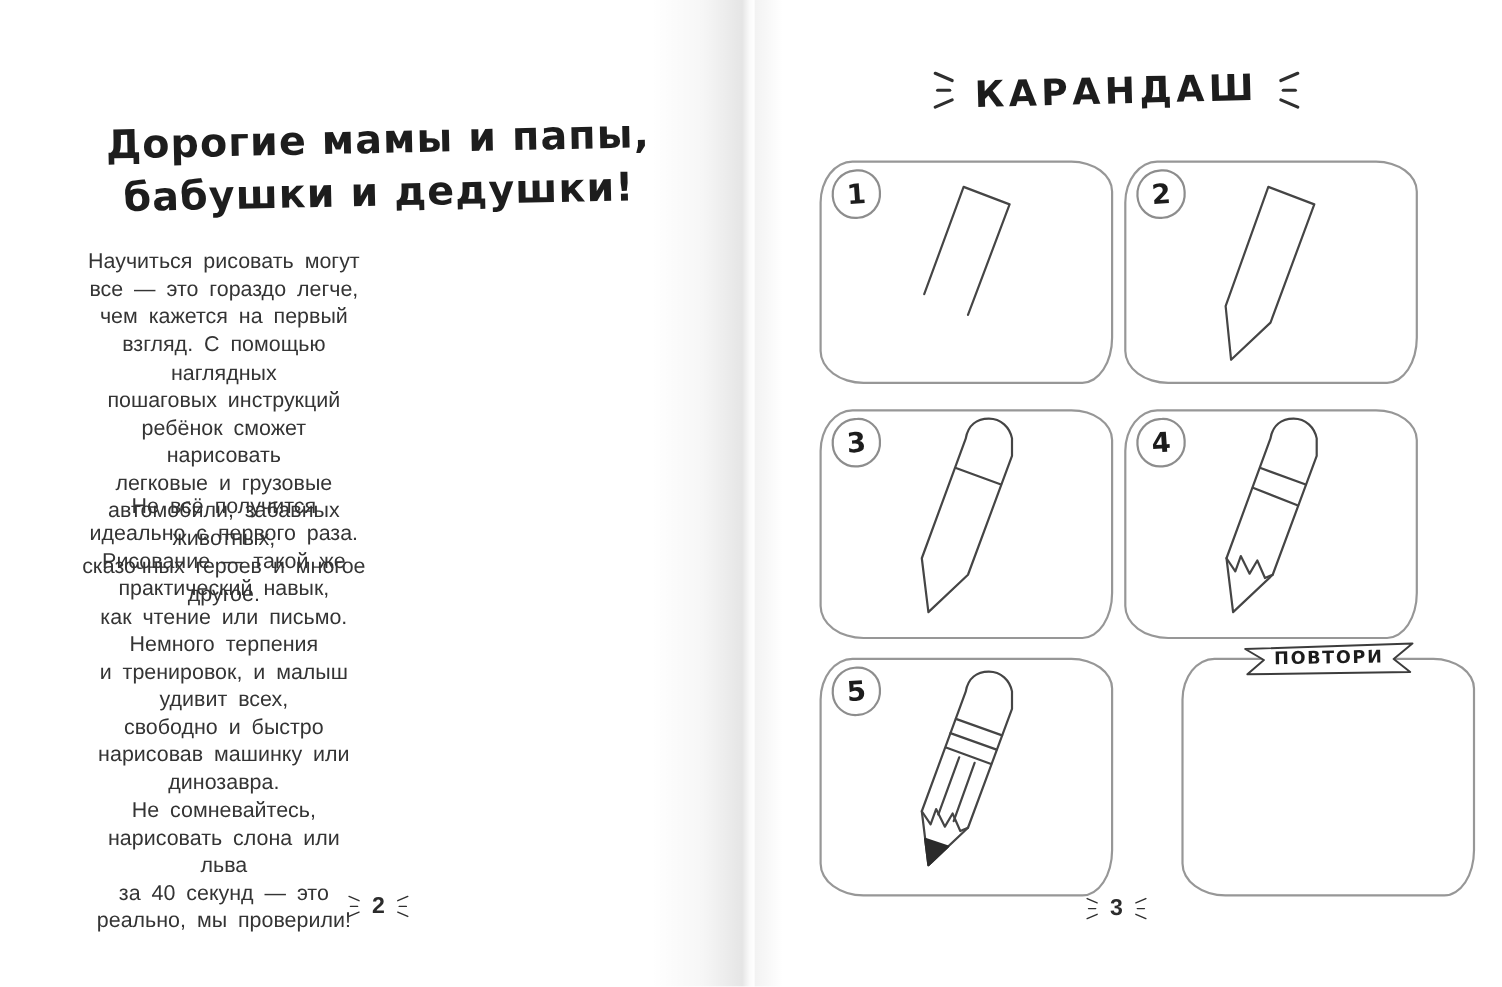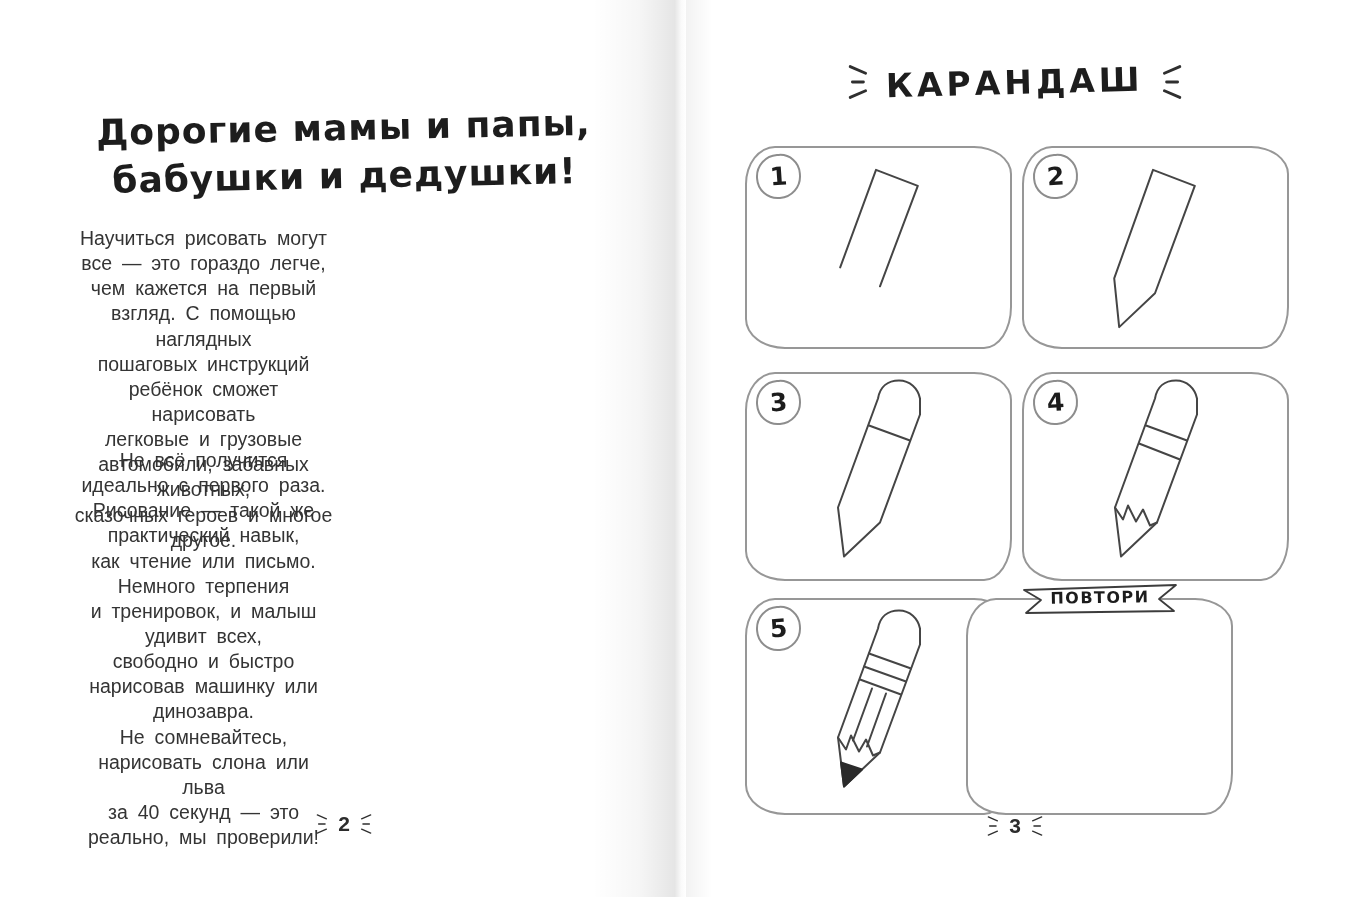--- a/index.html
+++ b/index.html
@@ -38,21 +38,21 @@
     letter-spacing:4px;transform:rotate(-1.5deg);
   }
 
   .panel{position:absolute;border:2.4px solid #979797;background:#fff;
     border-radius:30px 38px 28px 40px / 38px 28px 42px 30px;}
   .p1{left:745px;top:146px;width:263px;height:199px;}
   .p2{left:1022px;top:146px;width:263px;height:199px;}
   .p3{left:745px;top:372px;width:263px;height:205px;}
   .p4{left:1022px;top:372px;width:263px;height:205px;}
   .p5{left:745px;top:598px;width:263px;height:213px;}
-  .p6{left:966px;top:598px;width:263px;height:213px;}
+  .p6{left:1074px;top:598px;width:263px;height:213px;}
 
   .stepnum{position:absolute;left:9px;top:6px;width:41px;height:41px;background:#fff;
     border:2.4px solid #8d8d8d;border-radius:50% 46% 50% 48%;
     display:flex;align-items:center;justify-content:center;
     font-family:"DejaVu Sans",sans-serif;font-weight:700;font-size:25px;color:#1c1c1c;
     transform:rotate(-4deg);}
   .draw{position:absolute;inset:0;width:100%;height:100%;}
   .draw path,.draw polyline{stroke:#454545;stroke-width:2;fill:none;stroke-linecap:round;stroke-linejoin:round;}
   .draw .filled{fill:#2b2b2b;stroke:#2b2b2b;}
 

